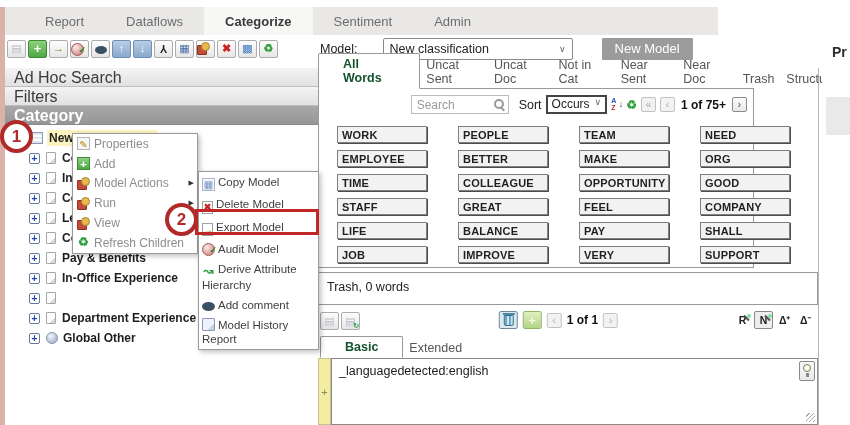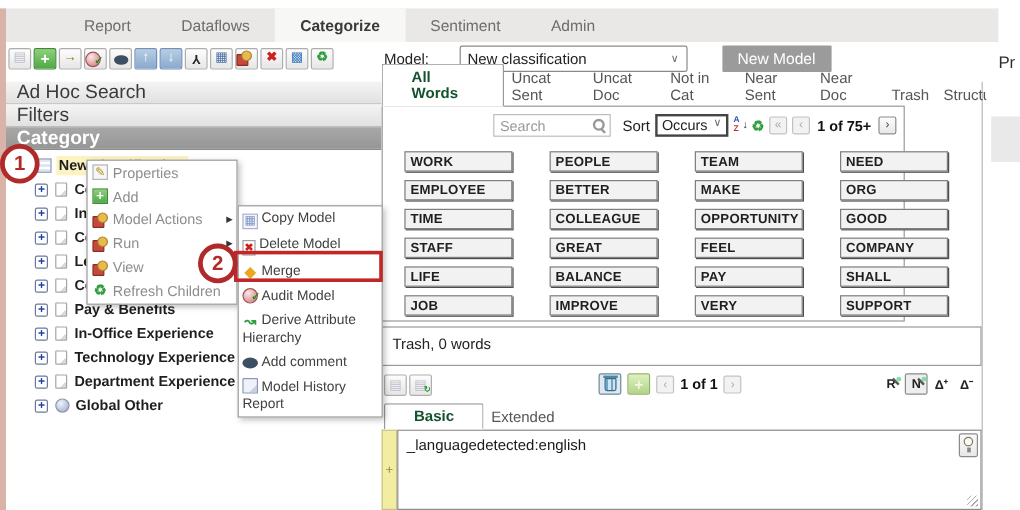--- a/index.html
+++ b/index.html
@@ -4,21 +4,21 @@
 <style>
   * { margin:0; padding:0; box-sizing:border-box; }
   body { font-family:"Liberation Sans", sans-serif; background:#fff; }
   #screen { position:relative; width:850px; height:425px; background:#fff; overflow:hidden; font-size:12px; color:#333; }
 
   
   .left-strip { position:absolute; left:0; top:7px; width:5px; height:418px; background:#d9b3a8; }
   .top-strip  { position:absolute; left:0; top:0; width:850px; height:7px; background:#fff; }
 
   
-  .tabbar { position:absolute; left:5px; top:7px; width:827px; height:28px; background:#e9e8e7; display:flex; align-items:stretch; padding-left:44px; }
+  .tabbar { position:absolute; left:5px; top:7px; width:713px; height:28px; background:#e9e8e7; display:flex; align-items:stretch; padding-left:19px; }
   .nav-tab { padding:0 21px; display:flex; align-items:center; color:#6d6d6d; font-size:13px; cursor:default; }
   .nav-tab.active { background:#f7f7f6; color:#3a3a3a; font-weight:bold; }
 
   
   .toolbar-row { position:absolute; left:5px; top:35px; width:845px; height:27px; background:#fff; display:flex; align-items:center; padding-left:2px; }
   .tb-btn { width:19px; height:18px; margin-right:2px; border:1px solid #adadad; border-radius:2px; background:linear-gradient(#fdfdfd,#e6e6e6); display:inline-flex; align-items:center; justify-content:center; font-size:11px; line-height:1; position:relative; }
   .tb-btn.green { background:linear-gradient(#8ed07e,#4fa845); border-color:#3c8a35; color:#fff; font-weight:bold; font-size:13px; }
   .tb-btn.blue  { background:linear-gradient(#b9cde4,#89a9cd); border-color:#7090b8; color:#fff; font-weight:bold; }
   .tb-btn.disabled { color:#bfc3cc; }
   .g-save { color:#b9bdc9; } .g-export { color:#9a7a1a; font-weight:bold; }
@@ -95,21 +95,21 @@
   .cond-panel { position:absolute; left:318px; top:358px; width:500px; height:67px; }
   .add-col { position:absolute; left:0; top:0; width:13px; height:67px; background:#f2eda0; border:1px solid #c9c18b; color:#8a8a5a; font-size:11px; display:flex; align-items:center; justify-content:center; }
   .cond-box { position:absolute; left:13px; top:0; width:487px; height:67px; border:1px solid #8a8a8a; background:#fff; padding:5px 24px 4px 7px; font-size:12.5px; color:#1a1a1a; }
   .bulb-btn { position:absolute; right:3px; top:3px; width:16px; height:20px; border:1px solid #8a8a8a; background:linear-gradient(#fafafa,#e8e8e8); border-radius:2px; }
   .ic-bulb { position:absolute; left:3px; top:2px; width:8px; height:8px; border:1.5px solid #777; border-radius:50%; background:#fffbe8; }
   .ic-bulb::after { content:""; position:absolute; left:2px; top:8px; width:3px; height:4px; background:#888; }
   .resize-handle { position:absolute; right:2px; bottom:2px; width:9px; height:9px; background:repeating-linear-gradient(135deg, transparent 0 2px, #aaa 2px 3px); }
 
   
   .right-panel { position:absolute; left:822px; top:40px; width:28px; height:385px; background:#fff; }
-  .rp-title { font-weight:normal; font-size:14px; color:#2e2e2e; padding:4px 0 0 10px; }
+  .rp-title { font-weight:bold; font-size:14px; color:#2e2e2e; padding:4px 0 0 10px; }
   .rp-stub { position:absolute; left:4px; top:57px; width:24px; height:38px; background:#e9e9e9; }
 
   
   .menu { position:absolute; background:#fff; border:1px solid #9a9a9a; box-shadow:2px 2px 5px rgba(0,0,0,.25); z-index:20; }
   .cmenu { left:72px; top:133px; width:126px; }
   .cm-row { height:19.8px; display:flex; align-items:center; padding:0 4px; color:#8b8d90; font-size:12px; position:relative; }
   .cm-row .arr { position:absolute; right:3px; font-size:7px; color:#333; }
   .smenu { left:198px; top:171px; width:121px; z-index:21; }
   .sm-row { padding:3px 3px 3px 3px; font-size:11.5px; color:#3f3f3f; line-height:14px; }
   .mi { display:inline-block; width:13px; height:13px; margin-right:4px; vertical-align:-2px; text-align:center; line-height:13px; flex:none; position:relative; }
@@ -239,21 +239,20 @@
           <span class="tlabel">Pay &amp; Benefits</span>
         </div>
       <div class="trow">
           <span class="tplus">+</span>
           <span class="ic-page"></span>
           <span class="tlabel">In-Office Experience</span>
         </div>
       <div class="trow">
           <span class="tplus">+</span>
           <span class="ic-page"></span>
-          <span class="tlabel">Technology Experience</span>
         </div>
       <div class="trow">
           <span class="tplus">+</span>
           <span class="ic-page"></span>
           <span class="tlabel">Department Experience</span>
         </div>
       <div class="trow">
           <span class="tplus">+</span>
           <span class="ic-sphere"></span>
           <span class="tlabel">Global Other</span>
@@ -412,21 +411,21 @@
       </div>
     <div class="cm-row">
         <span class="mi ic-refresh">♻</span>
         <span>Refresh Children</span>
       </div>
   </div>
 
   <div class="menu smenu">
     <div class="sm-row"><span class="mi ic-copy">▦</span><span>Copy Model</span></div>
     <div class="sm-row"><span class="mi ic-pagex">✖</span><span>Delete Model</span></div>
-    <div class="sm-row"><span class="mi ic-merge">◆</span><span>Merge</span></div>
+    <div class="sm-row"><span class="mi ic-pagearrow">→</span><span>Export Model</span></div>
     <div class="sm-row"><span class="mi ic-audit"></span><span>Audit Model</span></div>
     <div class="sm-row"><span class="mi ic-derive">↝</span><span>Derive Attribute Hierarchy</span></div>
     <div class="sm-row"><span class="mi ic-comment"></span><span>Add comment</span></div>
     <div class="sm-row"><span class="mi ic-page tint"></span><span>Model History Report</span></div>
   </div>
 
   <div class="red-frame"></div>
   <div class="circle c1">
       <span>1</span>
     </div>

